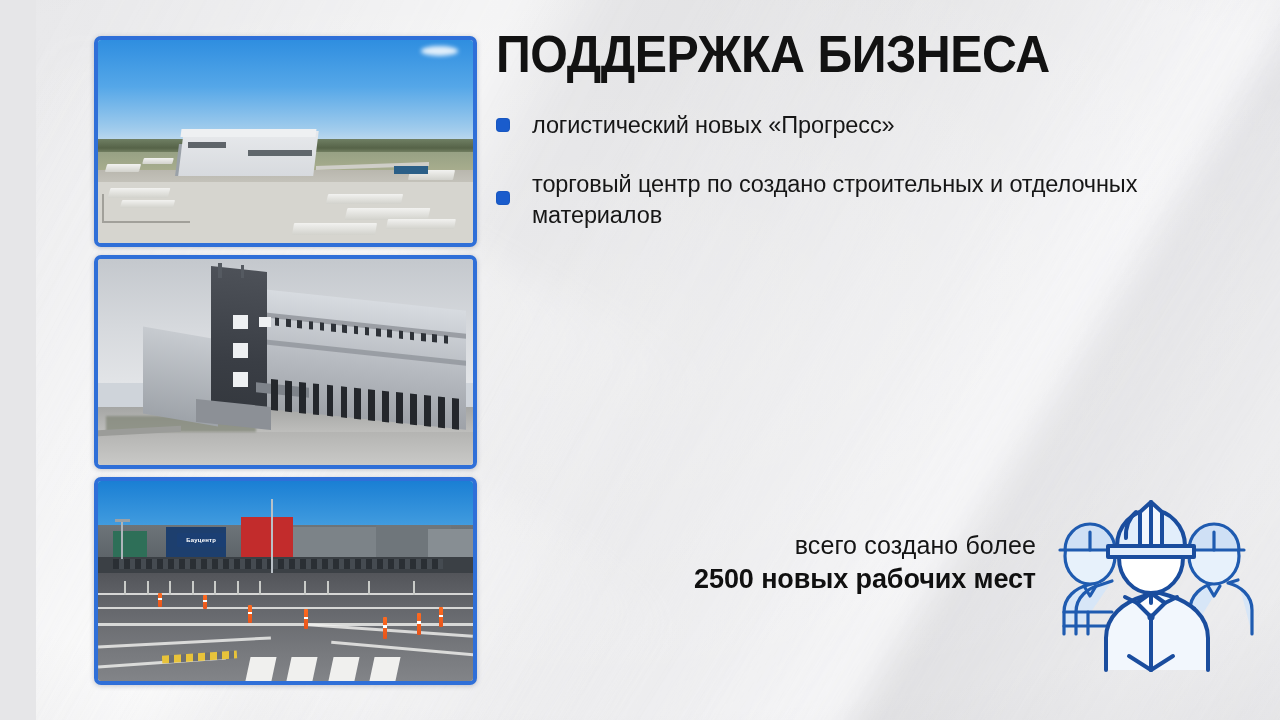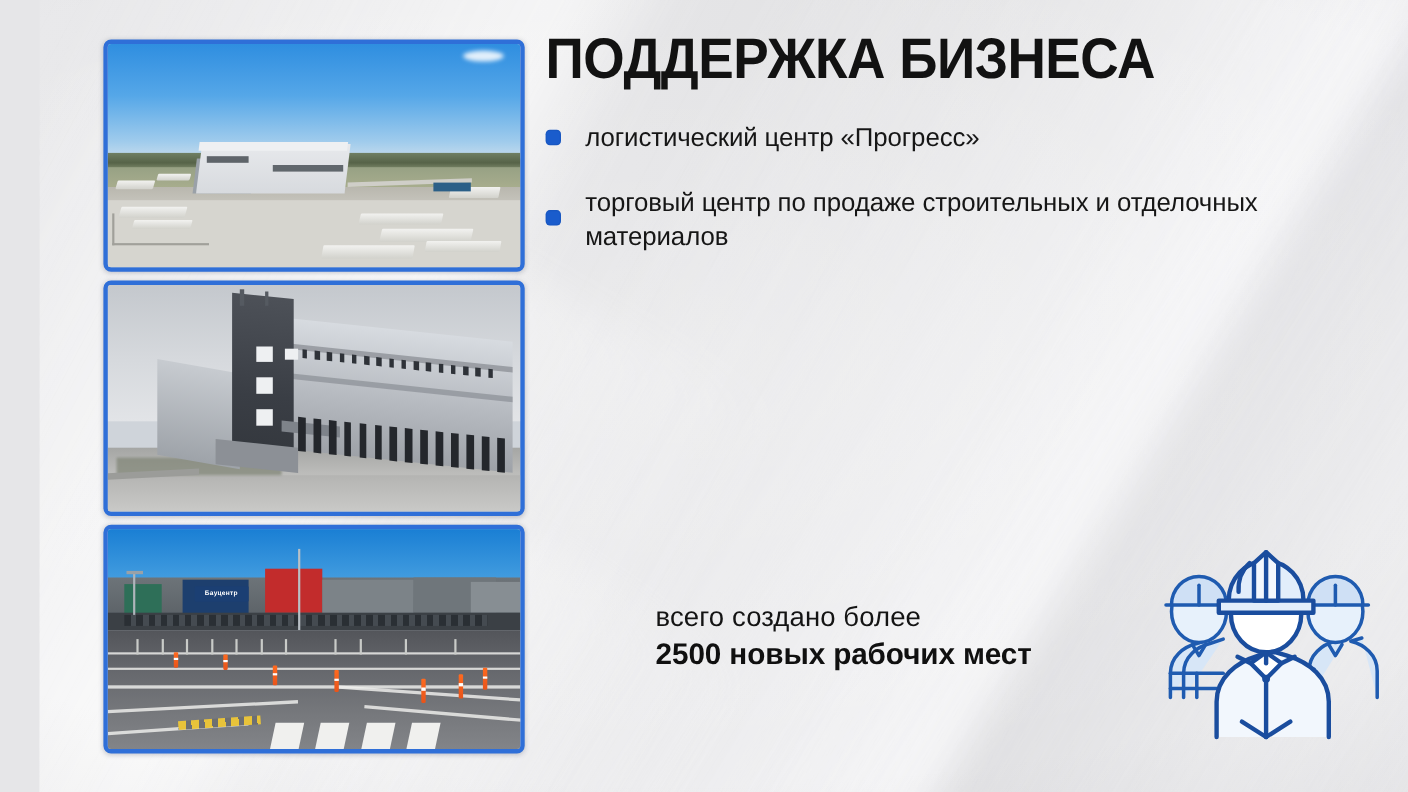--- a/index.html
+++ b/index.html
@@ -170,21 +170,21 @@
     font-size:23.5px;line-height:31px;color:#161616;font-weight:500;
     letter-spacing:-.1px;flex:1 1 auto;
     font-family:"Liberation Sans","DejaVu Sans",sans-serif;
   }
   #bullet-1 .bullet-mark{margin-top:22px;}
   #bullet-2 .bullet-mark{margin-top:8px;}
   #bullet-3 .bullet-mark{margin-top:22px;}
   #bullet-2{margin-bottom:28px;}
 
   
-  #summary{position:absolute;left:560px;top:546px;width:440px;text-align:left;}
+  #summary{position:absolute;left:560px;top:530px;width:440px;text-align:right;}
   #summary-line1{
     font-size:25px;line-height:30px;color:#141414;font-weight:400;letter-spacing:.1px;
   }
   #summary-line2{
     font-size:27px;line-height:34px;color:#101010;font-weight:700;letter-spacing:-.1px;
     margin-top:2px;
   }
 
   #workers-icon{position:absolute;left:1008px;top:474px;width:214px;height:214px;}
   #workers-icon svg{display:block;width:100%;height:100%;}
@@ -340,25 +340,25 @@
       <div class="p3-cross" style="left:62%;top:88%;width:7%;height:12%;transform:skewX(-12deg);"></div>
       <div class="p3-cross" style="left:73%;top:88%;width:7%;height:12%;transform:skewX(-12deg);"></div>
     </div>
   </div>
 
   <div id="title">ПОДДЕРЖКА БИЗНЕСА</div>
 
   <div id="bullets">
     <div class="bullet-row" id="bullet-2">
       <div class="bullet-mark"></div>
-      <div class="bullet-text">логистический центр «Прогресс»</div>
+      <div class="bullet-text">логистический новых «Прогресс»</div>
     </div>
     <div class="bullet-row" id="bullet-3">
       <div class="bullet-mark"></div>
-      <div class="bullet-text">торговый центр по продаже строительных и отделочных материалов</div>
+      <div class="bullet-text">торговый центр по создано строительных и отделочных материалов</div>
     </div>
   </div>
 
   <div id="summary">
     <div id="summary-line1">всего создано более</div>
     <div id="summary-line2">2500 новых рабочих мест</div>
   </div>
 
   <div id="workers-icon">
     <svg viewBox="0 0 214 214" fill="none" xmlns="http://www.w3.org/2000/svg" stroke="#1a4d9e" stroke-width="3.2" stroke-linecap="round" stroke-linejoin="round">

